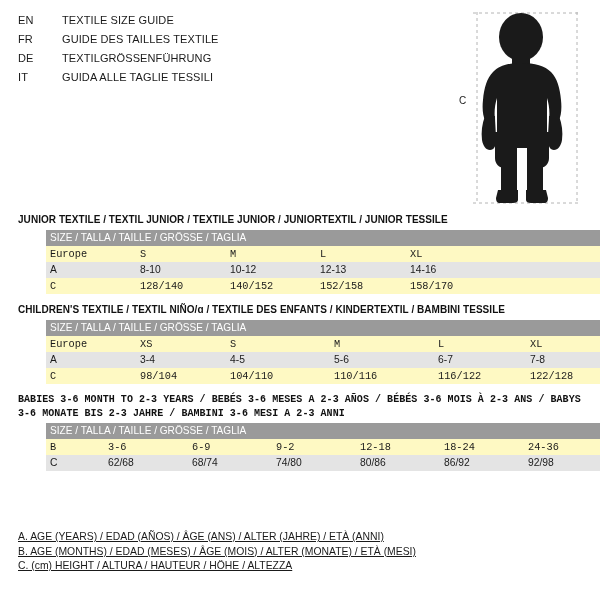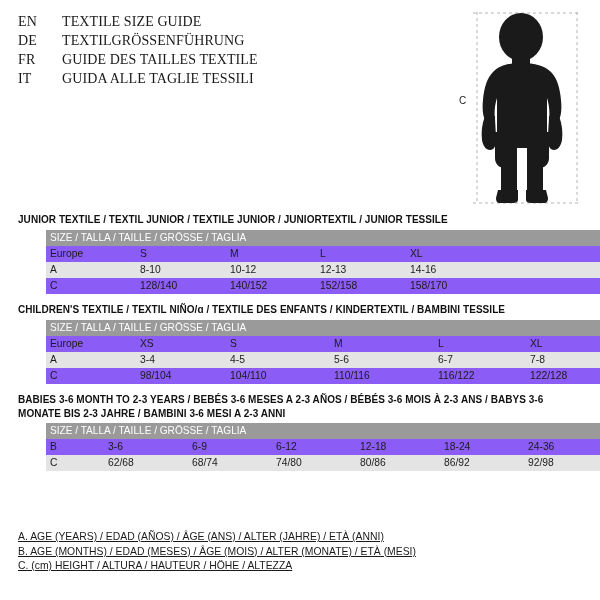--- a/index.html
+++ b/index.html
@@ -18,23 +18,22 @@
   .header {
     position: absolute;
     left: 18px;
     top: 14px;
     width: 430px;
   }
   .lang-row {
     display: flex;
     align-items: baseline;
     height: 19px;
-    font-size: 14px;
+    font-size: 11px;
     letter-spacing: 0.1px;
-    font-family: Liberation Serif, serif;
   }
   .lang-code {
     width: 44px;
     flex: 0 0 44px;
     font-weight: 400;
   }
   .lang-title {
     font-weight: 400;
     white-space: nowrap;
   }
@@ -58,21 +57,21 @@
   }
   .block { margin-bottom: 9px; }
   .block-title {
     font-size: 10px;
     font-weight: 700;
     color: #111;
     margin: 0 0 3px 0;
     line-height: 14px;
     letter-spacing: 0.05px;
   }
-  .block-title.two-line { line-height: 13.5px; }
+  .block-title.two-line { line-height: 13.5px; font-family: Liberation Mono, monospace; }
 
   table {
     border-collapse: collapse;
     width: 100%;
     font-size: 10.3px;
     table-layout: fixed;
     margin-left: 28px;
   }
   td, th {
     padding: 0 0 0 4px;
@@ -82,21 +81,21 @@
     line-height: 16px;
     vertical-align: middle;
     white-space: nowrap;
   }
   .subhead td {
     background: #9a9a9a;
     color: #ffffff;
     font-size: 10.1px;
   }
   .row-alt td { background: #e4e4e4; }
-  .row-plain td { background: #8b5cf6; }
+  .row-plain td { background: #fef9c3; font-family: Liberation Mono, monospace; }
 
   
   .legend {
     position: absolute;
     left: 18px;
     top: 530px;
     width: 560px;
     font-size: 10.4px;
     line-height: 14.5px;
   }
@@ -104,26 +103,26 @@
 </style>
 </head>
 <body>
 
 <div class="header">
   <div class="lang-row">
     <span class="lang-code">EN</span>
     <span class="lang-title">TEXTILE SIZE GUIDE</span>
   </div>
   <div class="lang-row">
+    <span class="lang-code">FR</span>
+    <span class="lang-title">GUIDE DES TAILLES TEXTILE</span>
+  </div>
+  <div class="lang-row">
     <span class="lang-code">DE</span>
     <span class="lang-title">TEXTILGRÖSSENFÜHRUNG</span>
-  </div>
-  <div class="lang-row">
-    <span class="lang-code">FR</span>
-    <span class="lang-title">GUIDE DES TAILLES TEXTILE</span>
   </div>
   <div class="lang-row">
     <span class="lang-code">IT</span>
     <span class="lang-title">GUIDA ALLE TAGLIE TESSILI</span>
   </div>
 </div>
 
 <div class="figure-area">
   <svg width="140" height="200" viewBox="0 0 140 200">
 
@@ -270,21 +269,21 @@
           <col style="width:86px">
       </colgroup>
       <tbody>
           <tr class="subhead">
         <td colspan="7">SIZE / TALLA / TAILLE / GRÖSSE / TAGLIA</td>
       </tr>
       <tr class="row-plain">
         <td>B</td>
         <td>3-6</td>
         <td>6-9</td>
-        <td>6-12</td>
+        <td>9-2</td>
         <td>12-18</td>
         <td>18-24</td>
         <td>24-36</td>
       </tr>
       <tr class="row-alt">
         <td>C</td>
         <td>62/68</td>
         <td>68/74</td>
         <td>74/80</td>
         <td>80/86</td>

